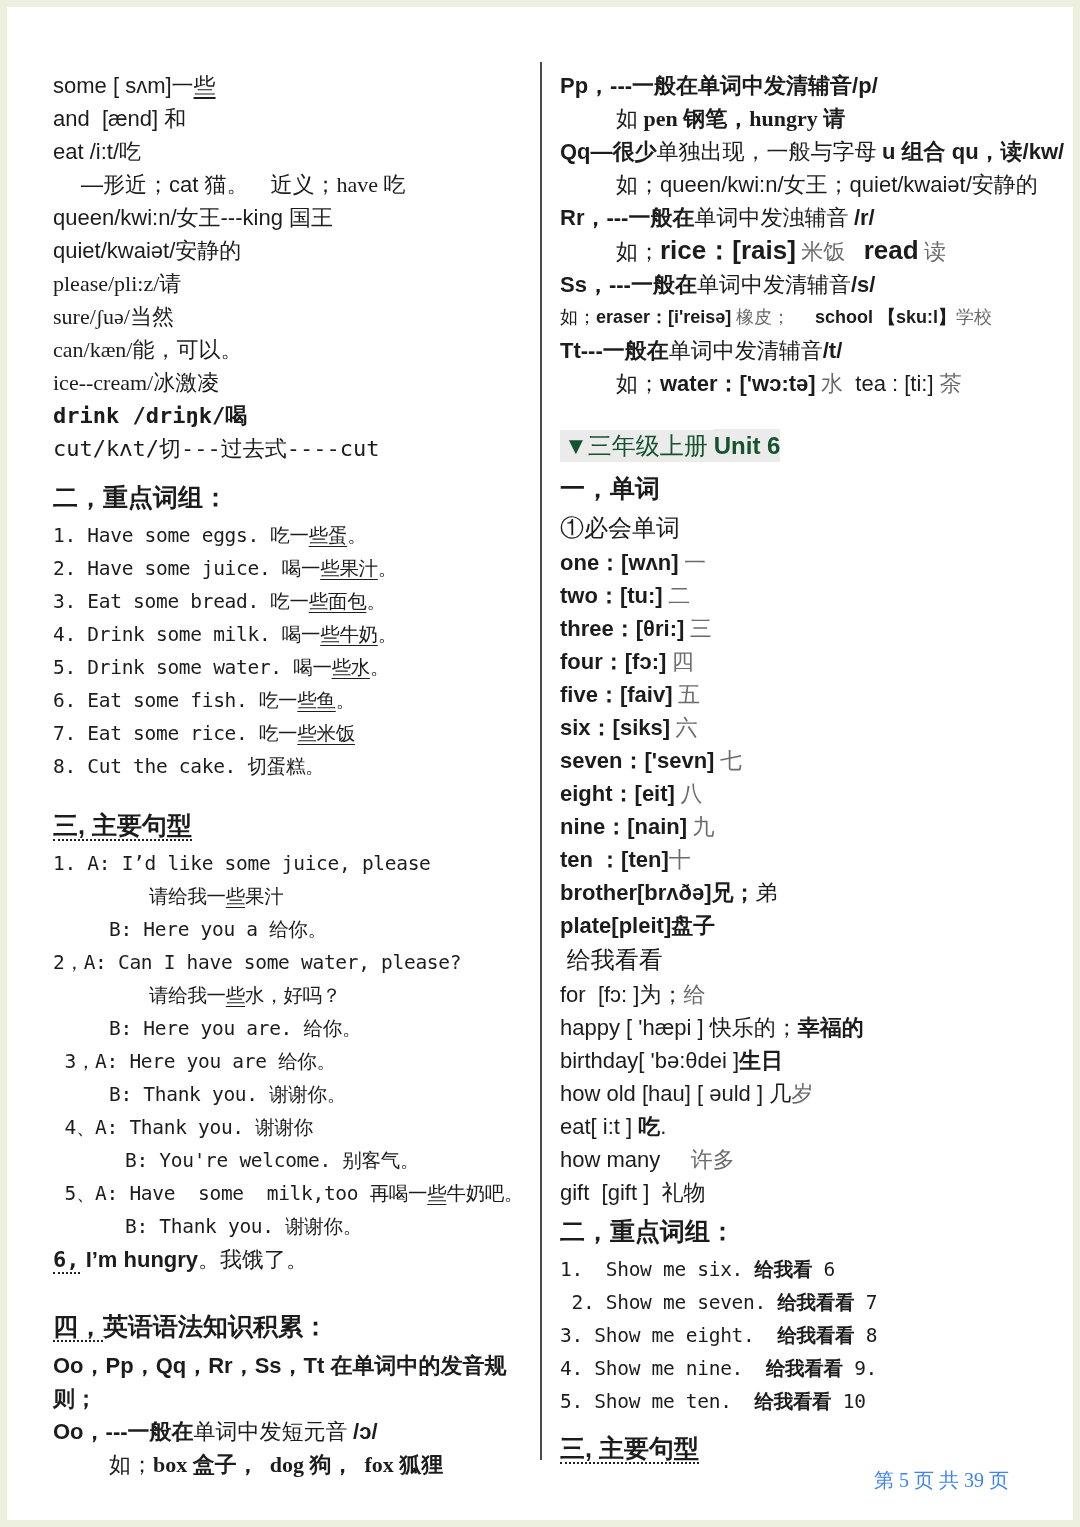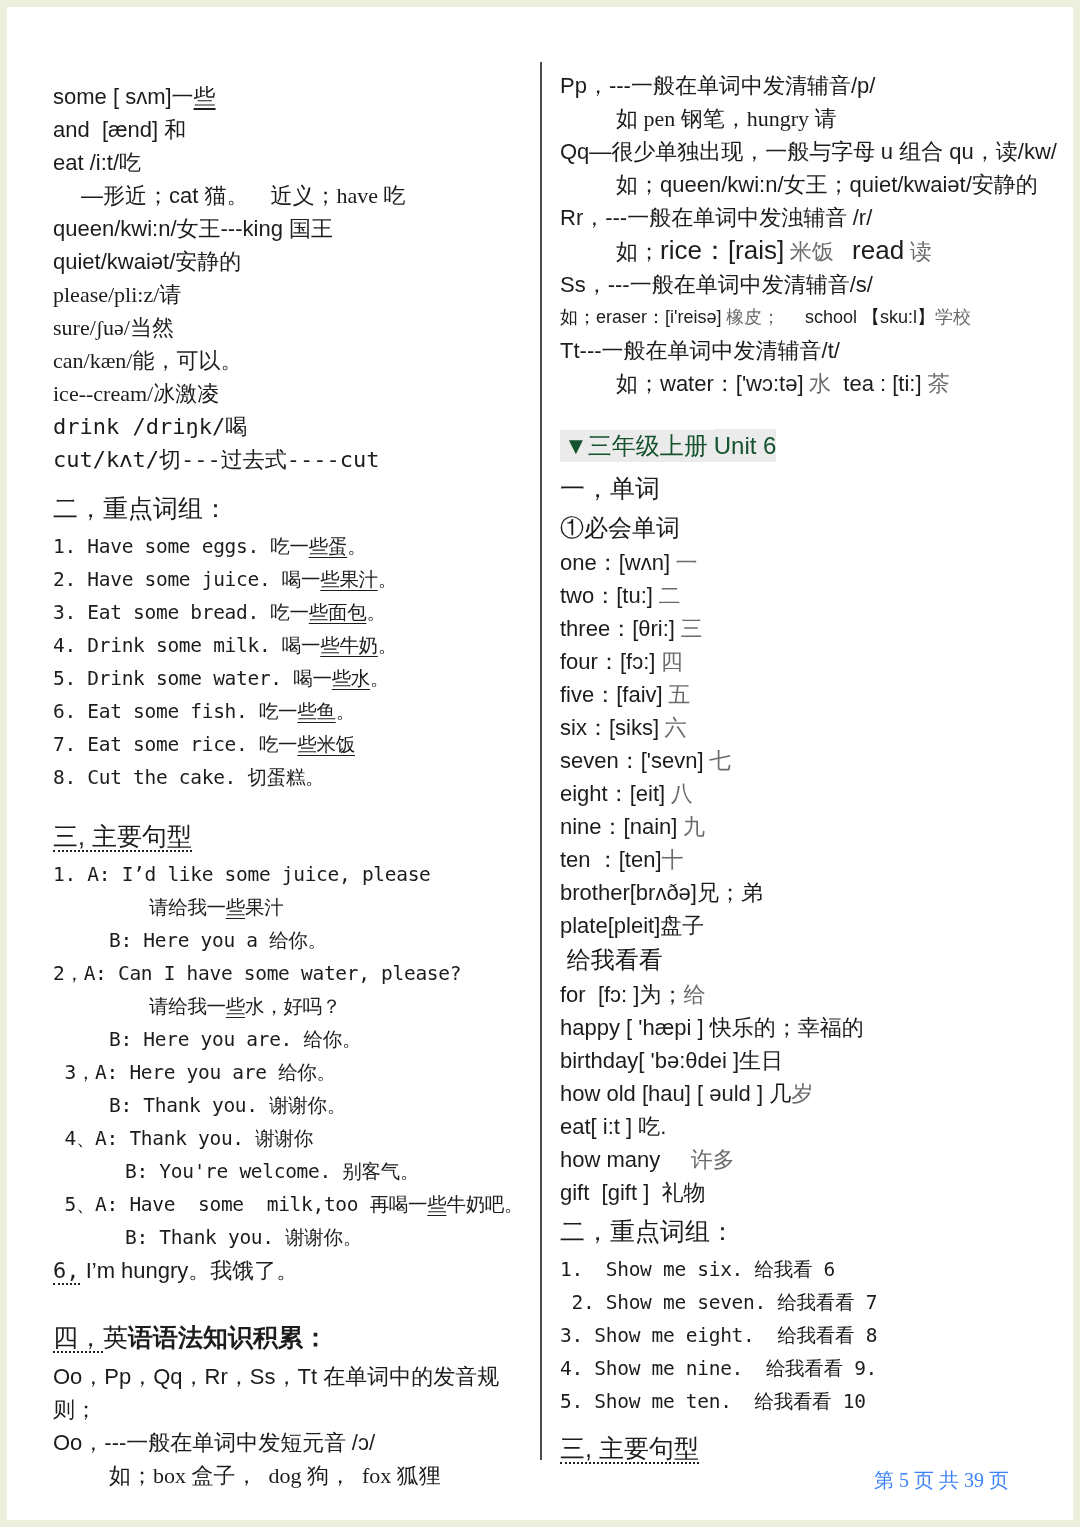--- a/index.html
+++ b/index.html
@@ -7,42 +7,42 @@
     position:relative;
     width:1080px;height:1527px;
     box-sizing:border-box;
     background:#ffffff;
     border:7px solid #edf0de;
     font-family:"Liberation Sans",sans-serif;
     color:#1c1c1c;
     overflow:hidden;
   }
   .col{position:absolute;}
-  #col-left{left:46px;top:73px;width:482px;}
+  #col-left{left:46px;top:62px;width:482px;}
   #col-right{left:553px;top:62px;width:508px;}
   .divider{position:absolute;left:533px;top:55px;width:2px;height:1398px;background:#4a4a4a;}
   .ln{font-size:22px;line-height:33px;white-space:pre-wrap;}
   .ln.mono{font-family:"DejaVu Sans Mono",monospace;font-size:19.5px;letter-spacing:-0.3px;}
   .h{font-size:25px;line-height:44px;font-weight:bold;}
   .sub{font-size:24px;line-height:36px;}
   .sm{font-size:18px;line-height:33px;}
   .unit{line-height:40px;font-size:24px;}
   .unit span{background:#ebebeb;padding:3px 0;}
   .unit span:first-child{padding-left:4px;}
   .unit span:last-child{}
   .ind1{padding-left:28px;}
   .ind2{padding-left:56px;}
   .ind3{padding-left:96px;}
   .ind4{padding-left:72px;}
   .mt1{margin-top:10px;}
   .mt2{margin-top:20px;}
   .mt3{margin-top:28px;}
   .mt4{margin-top:26px;}
   .mt5{margin-top:8px;}
-  .b{font-weight:normal;margin-top:46px;}
+  .b{font-weight:bold;margin-top:46px;}
   .sf{font-family:"Liberation Serif",serif;}
   .mn{font-family:"DejaVu Sans Mono",monospace;}
   .gy{color:#6b6b6b;}
   .ul{text-decoration:underline;text-underline-offset:4px;}
   .dt{border-bottom:2px dotted #222;}
   .rd{color:#14532d;}
   .lg{font-size:26px;text-align:right;}
   .footer{
     position:absolute;right:64px;top:1460px;
     font-family:"Liberation Serif",serif;

